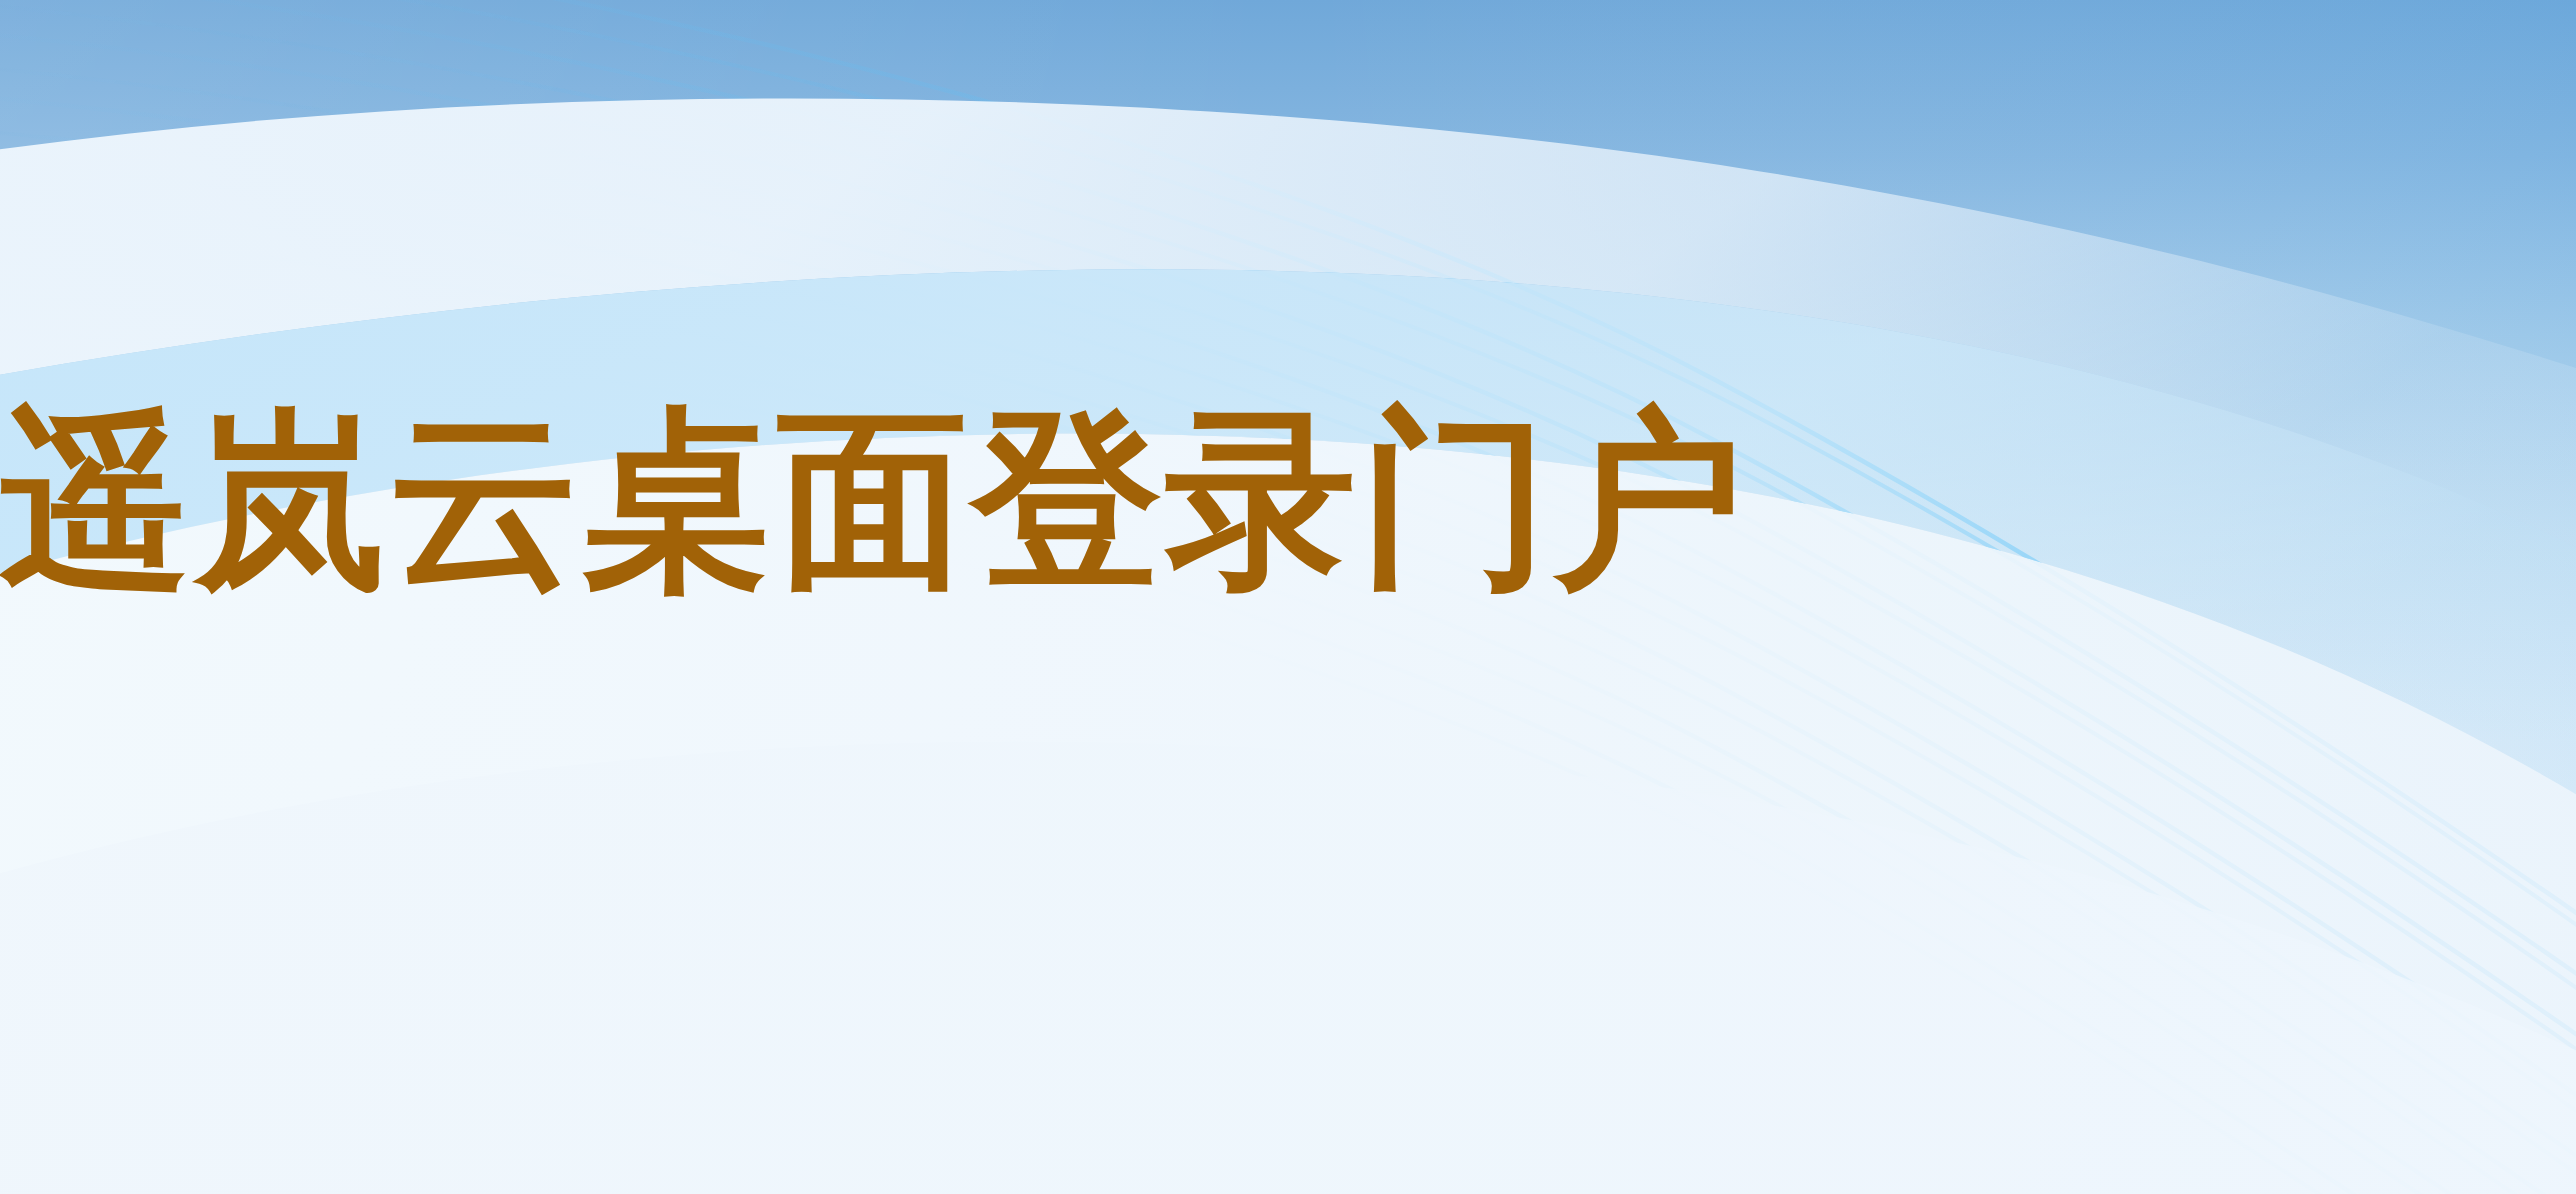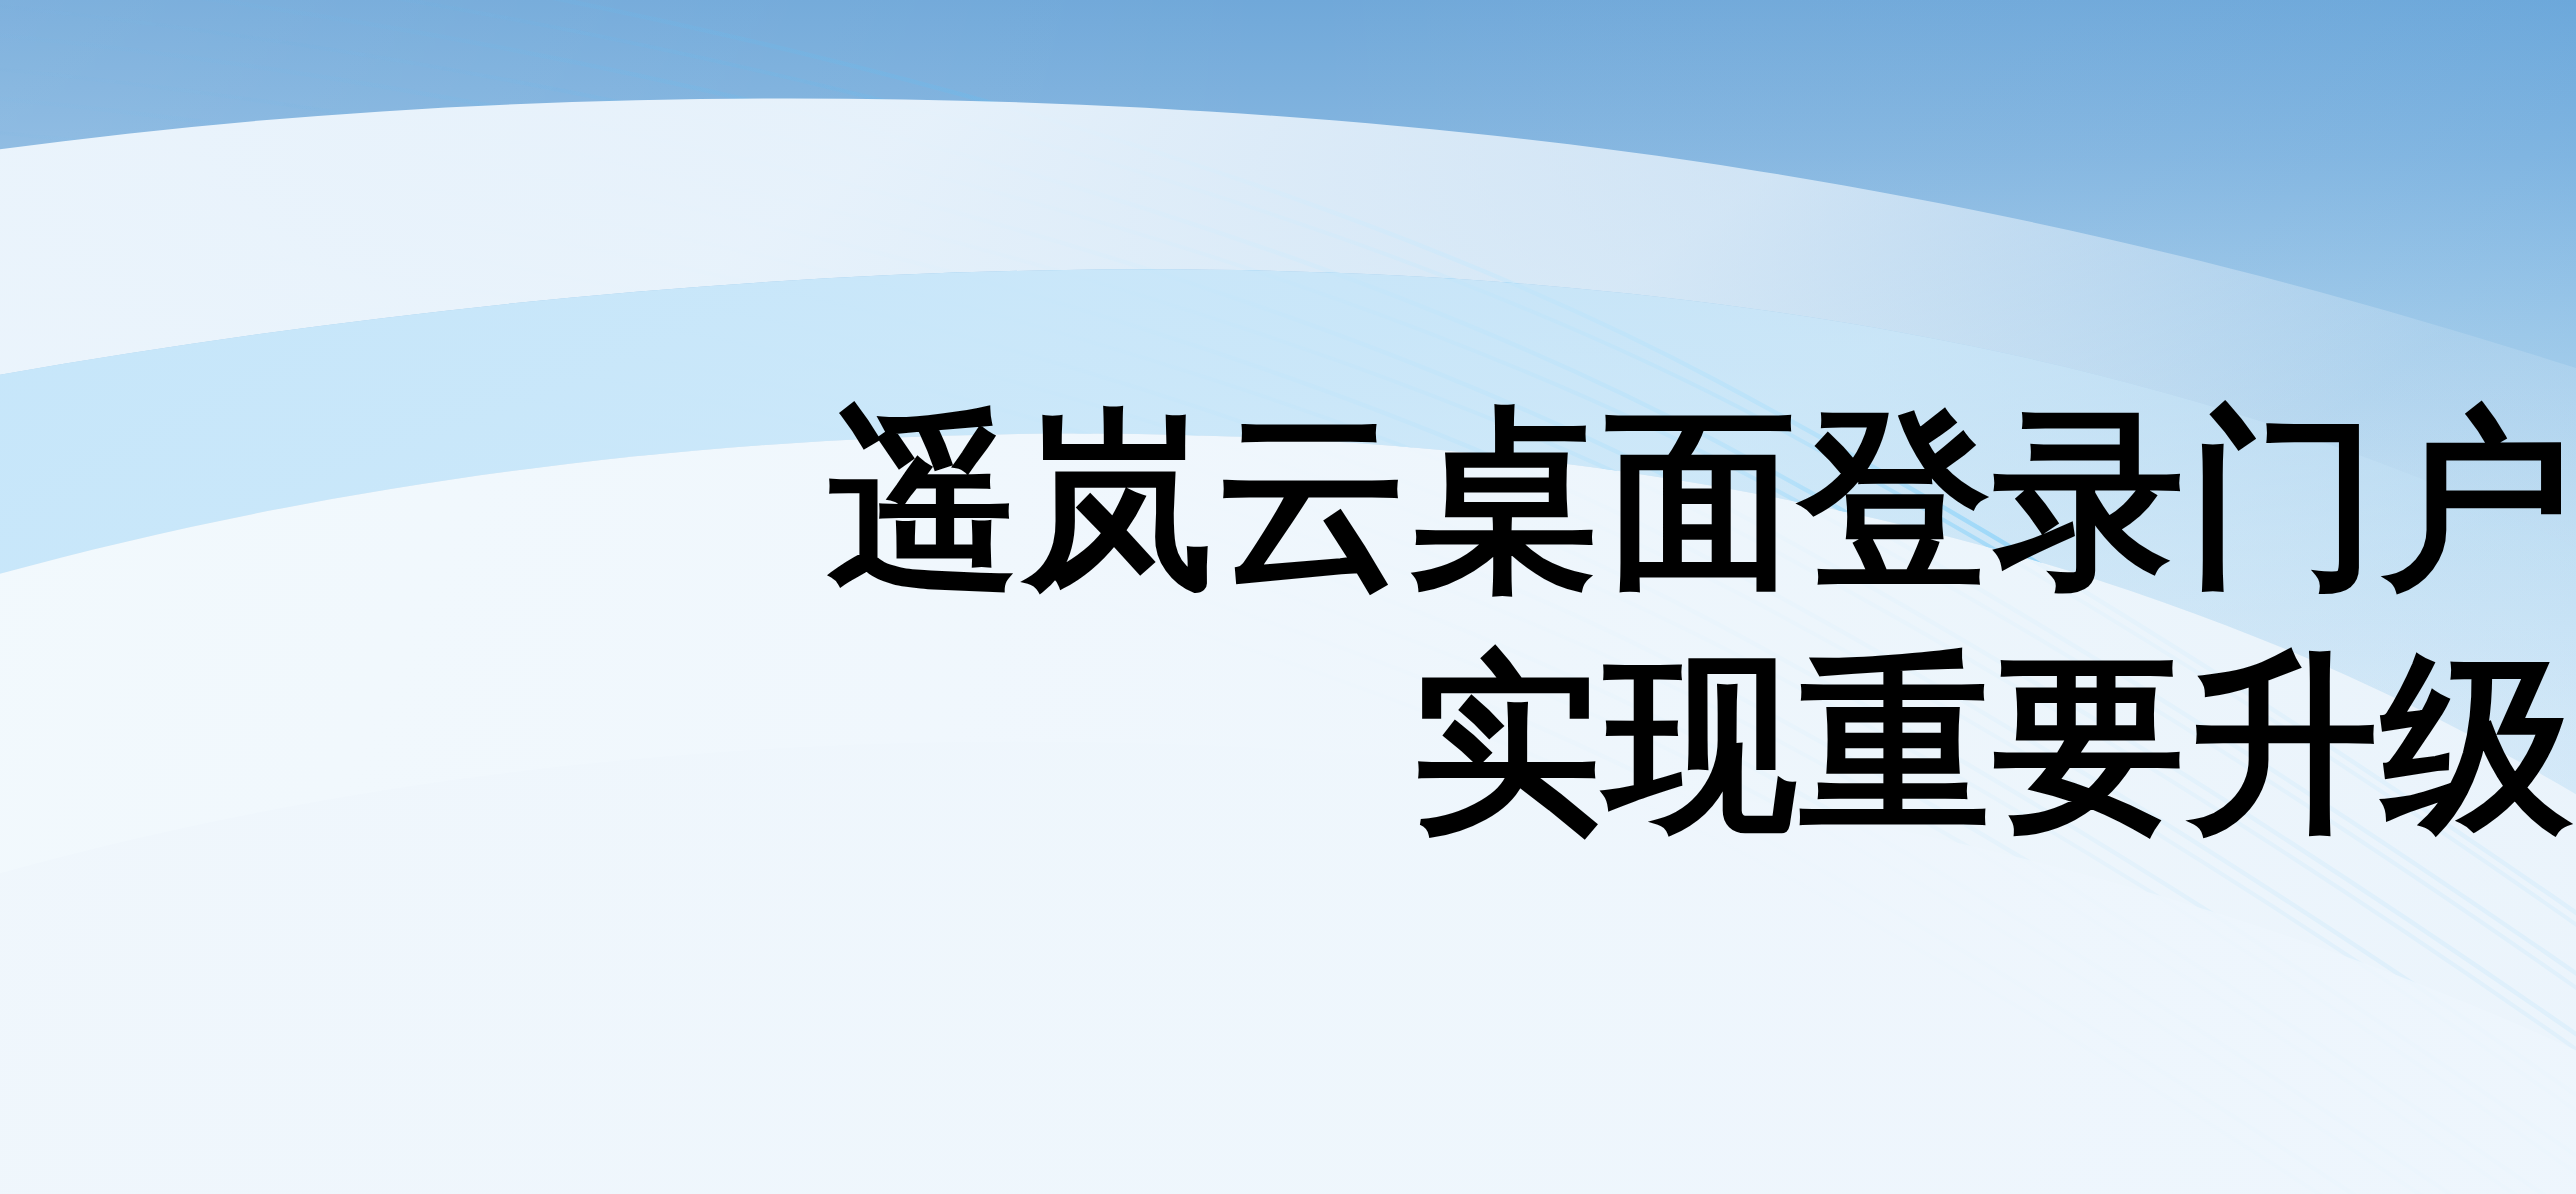--- a/index.html
+++ b/index.html
@@ -149,19 +149,18 @@
              L 3230,1010
              C 2840,770 2380,612 1780,556 C 1180,500 520,560 -40,720 Z" fill="url(#midWave)"></path>
 
     <path d="M -40,720 C 520,560 1180,500 1780,556 C 2380,612 2840,770 3230,1010
              L 3230,1515 L -40,1515 Z" fill="url(#lowWave)"></path>
 
     <path d="M -40,1090 C 480,940 1060,888 1660,930 C 2260,972 2790,1110 3230,1320
              L 3230,1515 L -40,1515 Z" fill="url(#bottomWave)" opacity="0.85"></path>
   </svg>
 
-  <div id="title-block" style="color: #000000; text-align: right;">
+  <div id="title-block" style="color: #a16207; text-align: left;">
     <span class="title-line">遥岚云桌面登录门户</span>
-    <span class="title-line">实现重要升级</span>
   </div>
 
 </div>
 
 
 </body></html>

